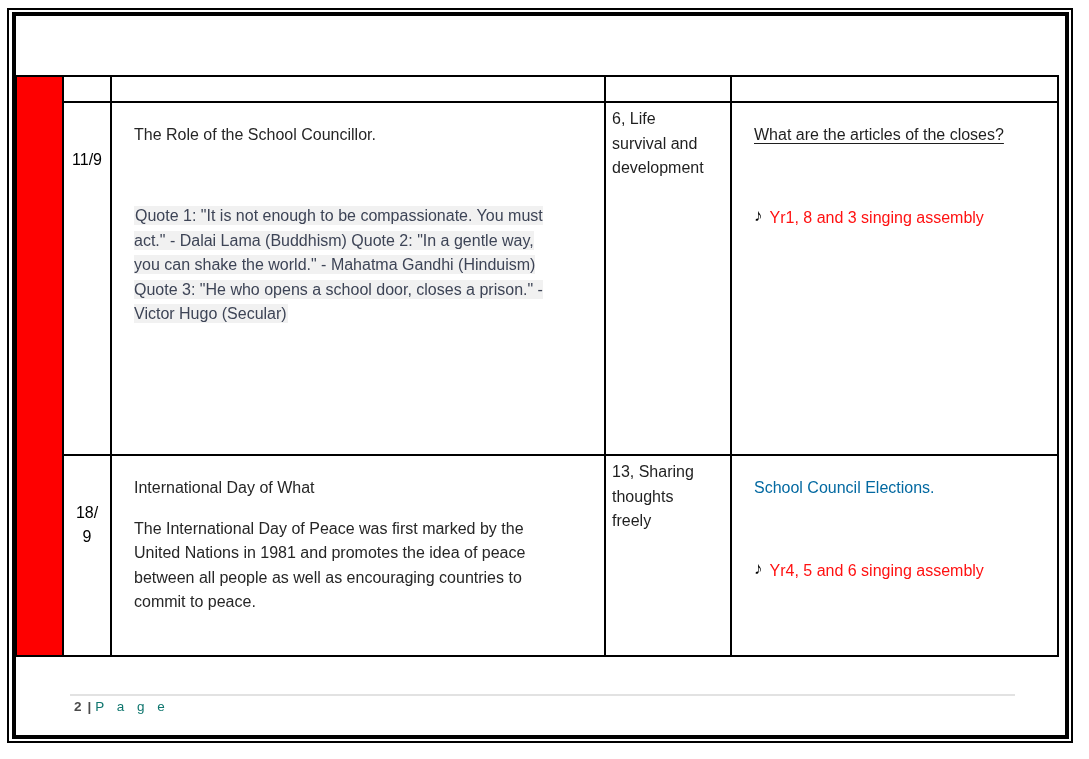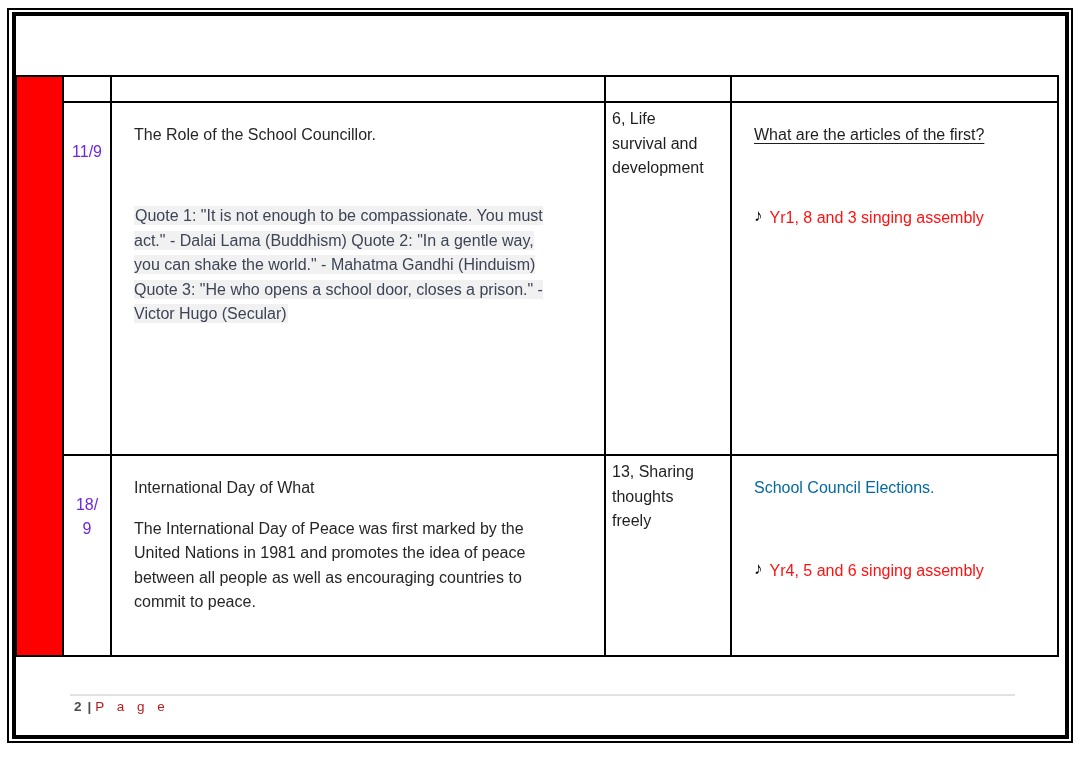--- a/index.html
+++ b/index.html
@@ -56,22 +56,22 @@
   }
   .red-bar {
     grid-column: 1;
     grid-row: 1 / 4;
     background: #fe0000;
     padding: 0;
   }
   .date-cell {
     text-align: center;
     white-space: pre-line;
-    padding: 12px 2px;
-    color: #6d28d9;
+    padding: 20px 2px;
+    color: #000000;
   }
   .topic-inner { max-width: 450px; }
   .rights-inner {
     display: inline-block;
     max-width: 96px;
     color: #1f1f1f;
   }
   .line { margin: 16px; }
   .spacer { height: 24.5px; }
   .hl {
@@ -100,21 +100,21 @@
     background: #e2e2e2;
   }
   .page-footer {
     position: absolute;
     left: 74px; top: 699px;
     font-size: 13.5px;
     color: #4a4a4a;
   }
   .footer-num { font-weight: bold; color: #4a4a4a; }
   .footer-sep { font-weight: bold; color: #4a4a4a; margin: 0 4px 0 6px; }
-  .footer-label { color: #b91c1c; letter-spacing: 4.5px; }
+  .footer-label { color: #0f766e; letter-spacing: 4.5px; }
 </style>
 </head>
 <body>
 
 <div class="page">
 
   <div class="border-outer"></div>
   <div class="border-inner"></div>
 
   <div class="schedule-table">
@@ -133,21 +133,21 @@
       <div class="topic-inner">
         <p class="line">The Role of the School Councillor.</p>
         <div class="spacer"></div>
         <p class="line"><span class="hl">Quote 1: "It is not enough to be compassionate. You must act." - Dalai Lama (Buddhism) Quote 2: "In a gentle way, you can shake the world." - Mahatma Gandhi (Hinduism) Quote 3: "He who opens a school door, closes a prison." - Victor Hugo (Secular)</span></p>
       </div>
     </div>
     <div class="cell">
       <span class="rights-inner">6, Life survival and development</span>
     </div>
     <div class="cell">
-      <p class="line underlined">What are the articles of the first?</p>
+      <p class="line underlined">What are the articles of the closes?</p>
       <div class="spacer"></div>
       <p class="line"><span class="note-icon">♪</span><span class="red-text">Yr1, 8 and 3 singing assembly</span></p>
     </div>
 
     <div class="cell date-cell">
       <span>18/
 9</span>
     </div>
     <div class="cell">
       <div class="topic-inner">

